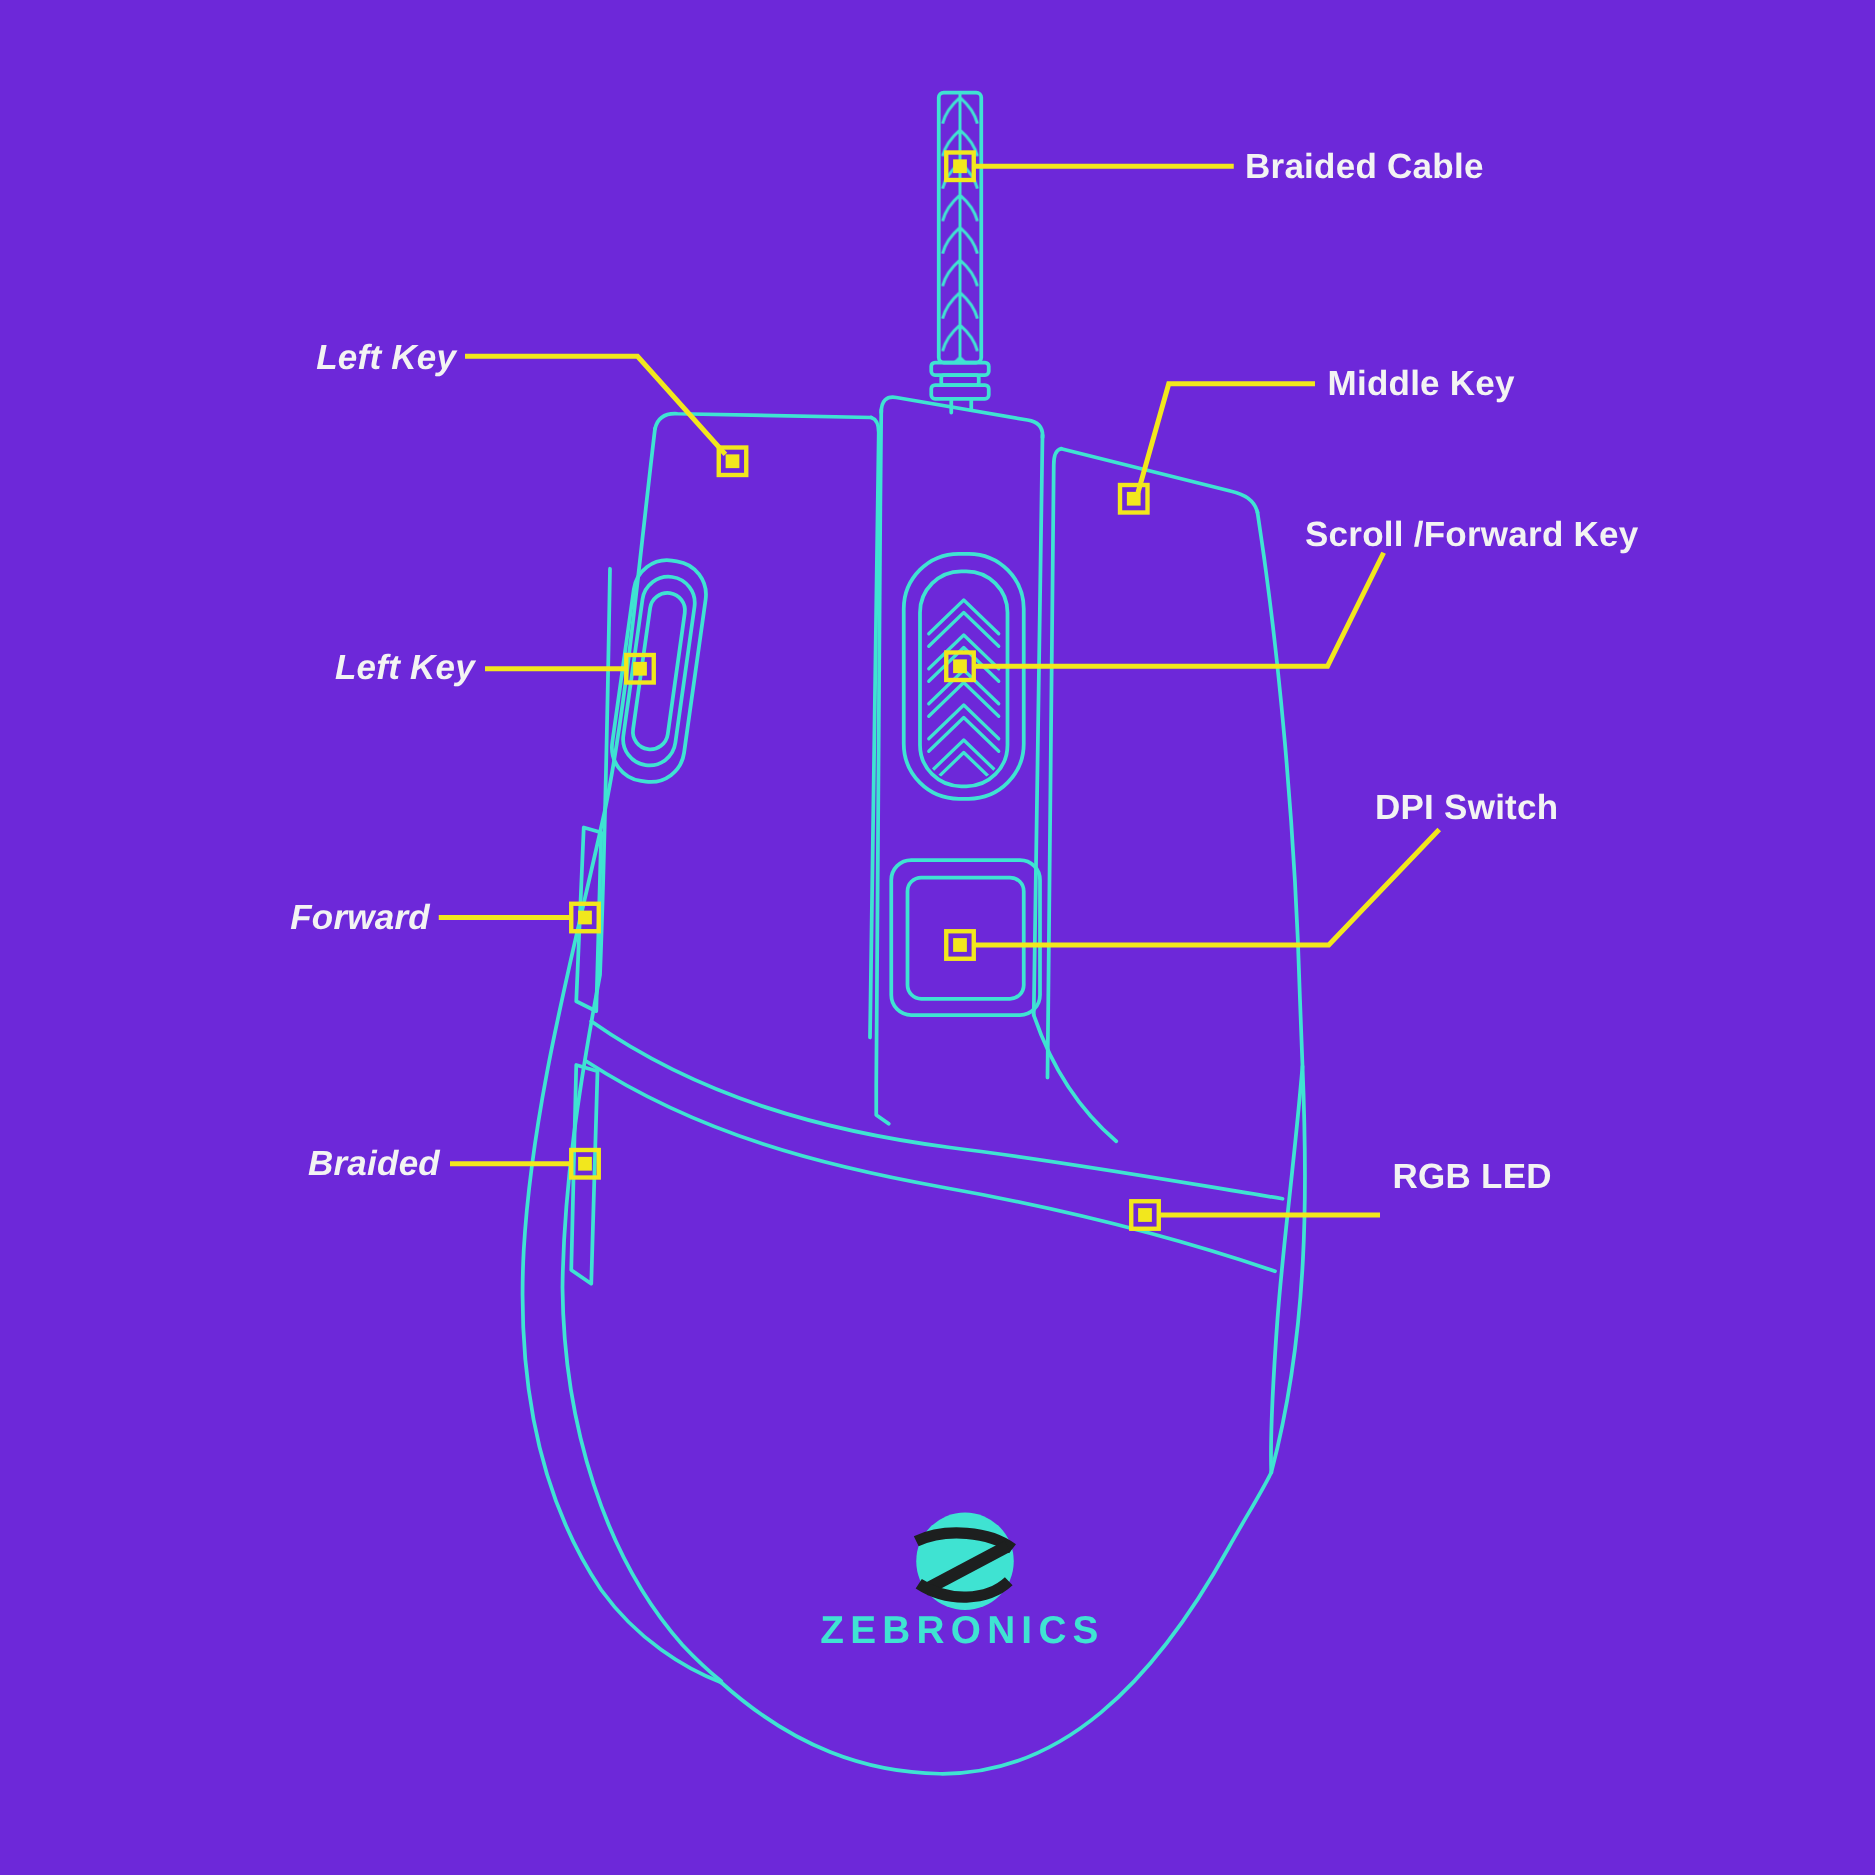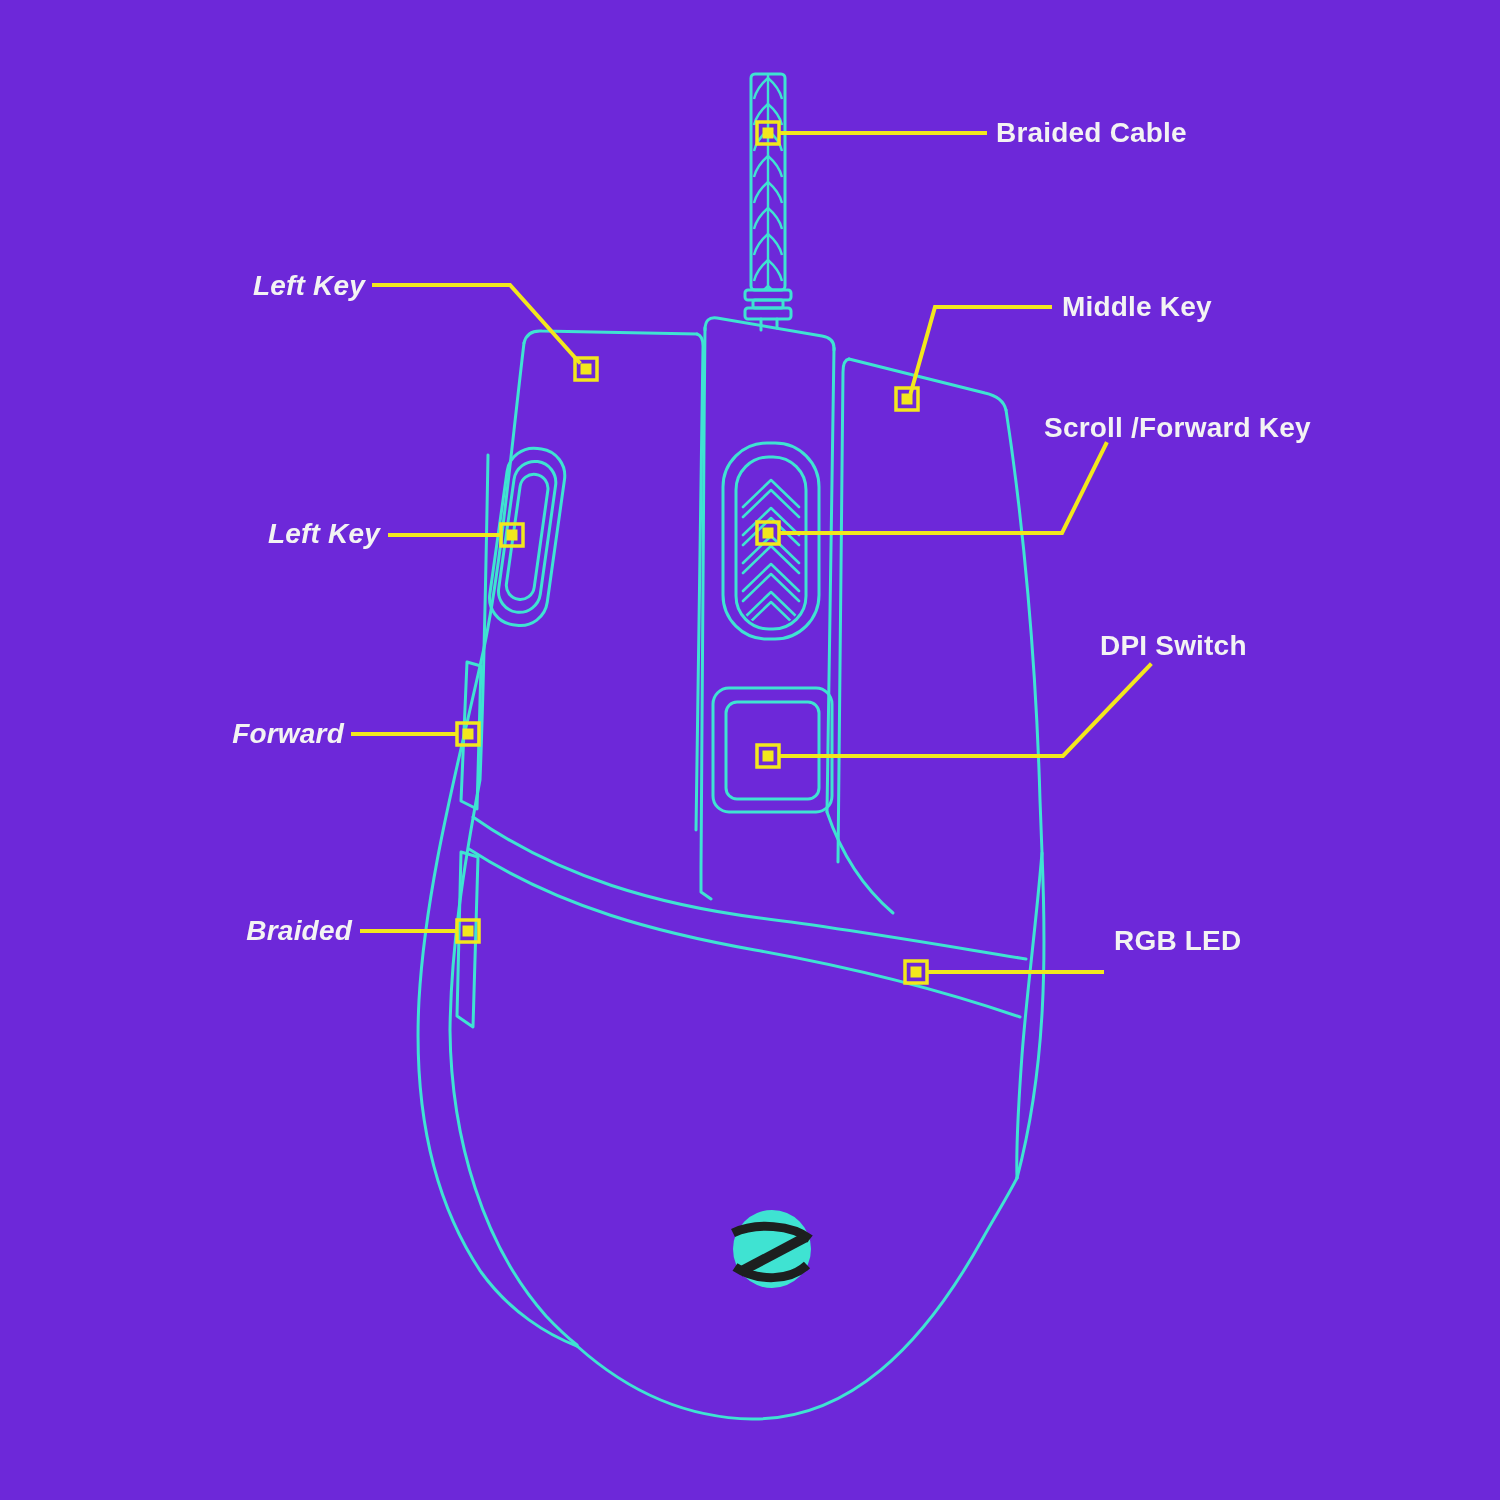--- a/index.html
+++ b/index.html
@@ -170,13 +170,14 @@
   <div class="label" style="left:996px;top:133px">Braided Cable</div>
   <div class="label r" style="right:1135px;top:286px">Left Key</div>
   <div class="label" style="left:1062px;top:307px">Middle Key</div>
   <div class="label" style="left:1044px;top:428px">Scroll /Forward Key</div>
   <div class="label r" style="right:1120px;top:534px">Left Key</div>
   <div class="label" style="left:1100px;top:646px">DPI Switch</div>
   <div class="label r" style="right:1156px;top:734px">Forward</div>
   <div class="label r" style="right:1148px;top:931px">Braided</div>
   <div class="label" style="left:1114px;top:941px">RGB LED</div>
 
+  <div id="brand-wordmark">ZEBRONICS</div>
 </div>
 
 </body></html>

